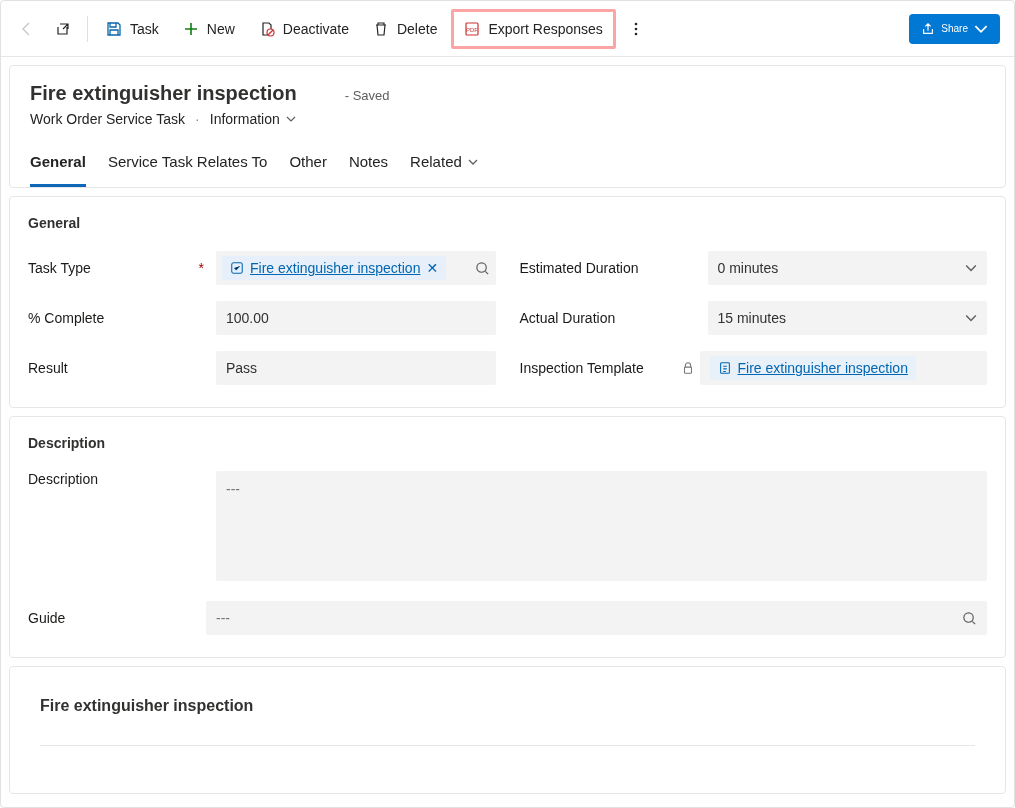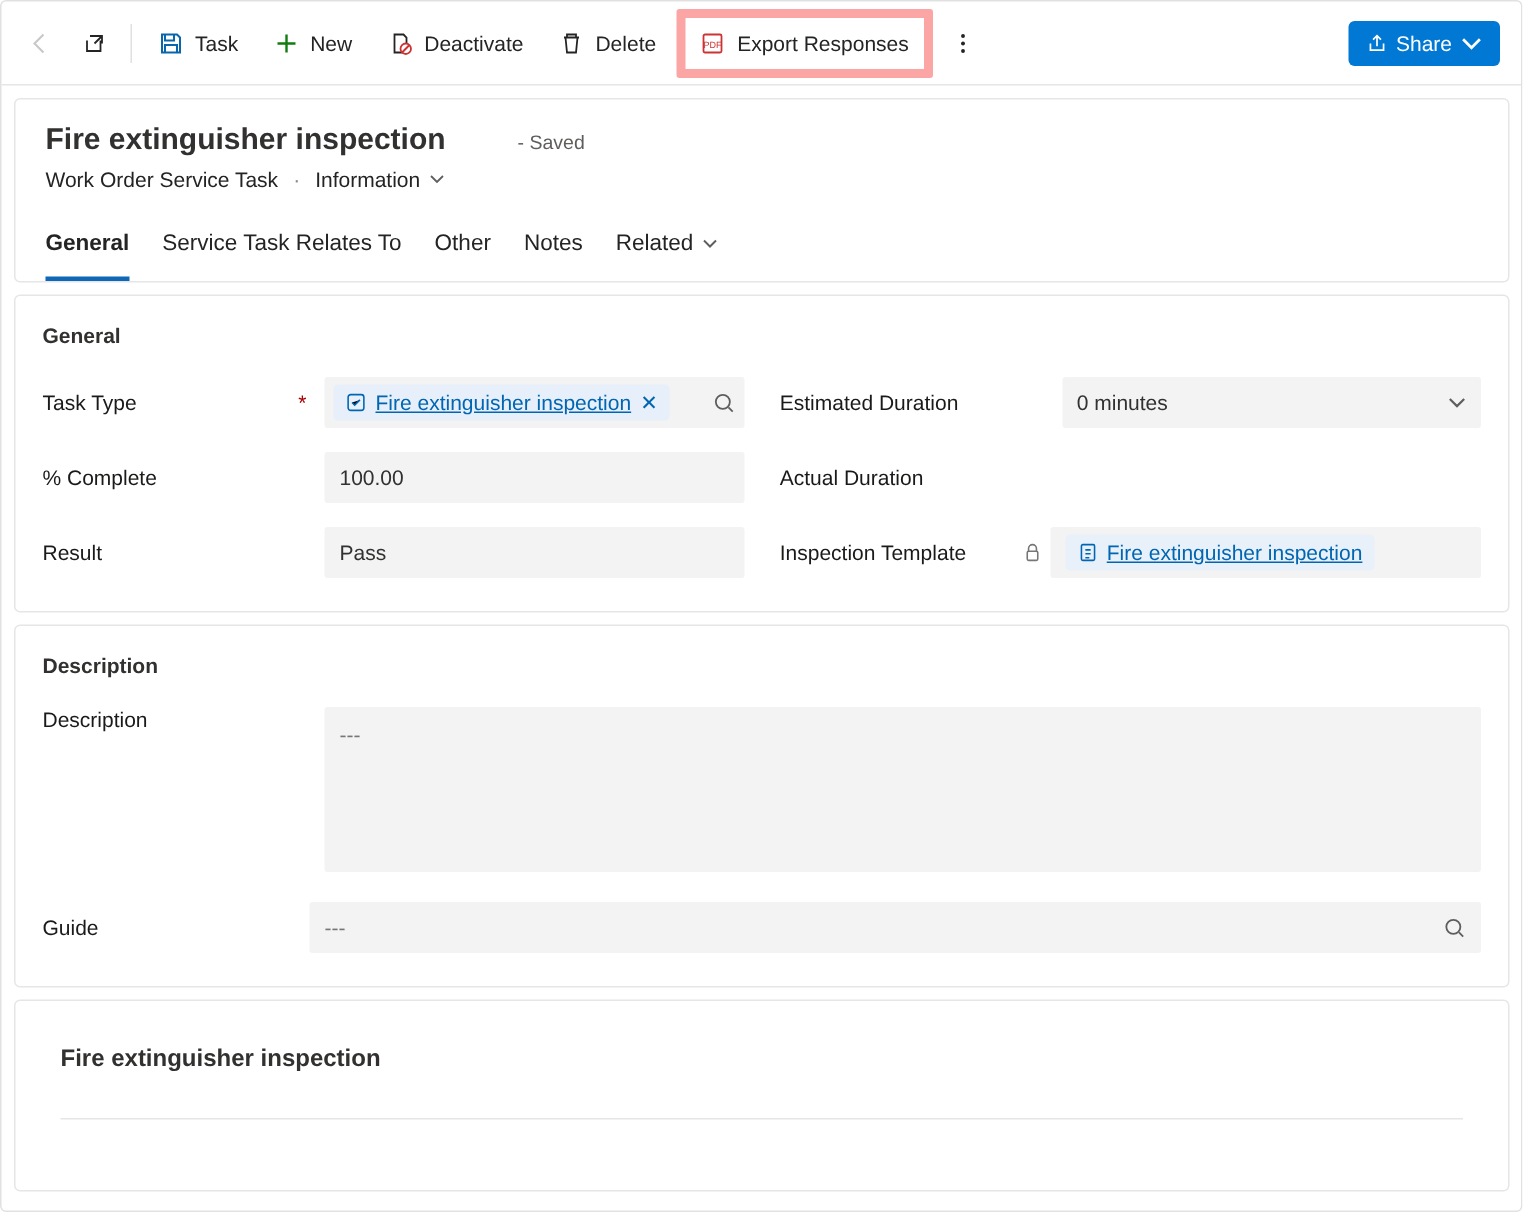--- a/index.html
+++ b/index.html
@@ -36,30 +36,30 @@
     color: #242424;
     border-radius: 2px;
   }
   .cmd-btn svg { width: 16px; height: 16px; flex-shrink: 0; }
   .cmd-sep {
     width: 1px; height: 26px; background: #e0e0e0; margin: 0 4px;
   }
   .cmd-icon-only { padding: 6px 8px; }
   .back-arrow { color: #c8c8c8; }
   .flex-spacer { flex: 1; }
-  .highlight-box { border: 6px solid #fca5a5; border-radius:2px; }
+  .highlight-box { border: 3px solid #fca5a5; border-radius:2px; }
   .share-btn {
     background: #0078d4;
     color: #ffffff;
     border-radius: 4px;
     height: 30px;
     padding: 0 12px;
     display: inline-flex; align-items:center; gap:6px;
     cursor:pointer;
-    font-size: 14px;
+    font-size: 10px;
     margin-right:4px;
   }
   .share-btn svg { width:14px; height:14px; }
   .chev-down { width:10px; height:10px; }
   
   .card {
     margin: 8px 8px;
     border: 1px solid #e6e6e6;
     border-radius: 4px;
     background: #fff;
@@ -317,20 +317,26 @@
 
         <div class="field">
           <div class="field-label">% Complete</div>
           <div class="ctrl">
             <span>100.00</span>
           </div>
         </div>
 
         <div class="field">
           <div class="field-label">Actual Duration</div>
+          <div class="ctrl dropdown">
+            <span>15 minutes</span>
+            <svg class="chev" width="12" height="12" viewBox="0 0 10 10">
+                <path fill="none" stroke="currentColor" stroke-width="1.2" d="M1 3l4 4 4-4"></path>
+              </svg>
+          </div>
         </div>
 
         <div class="field">
           <div class="field-label">Result</div>
           <div class="ctrl">
             <span>Pass</span>
           </div>
         </div>
 
         <div class="locked-field">

